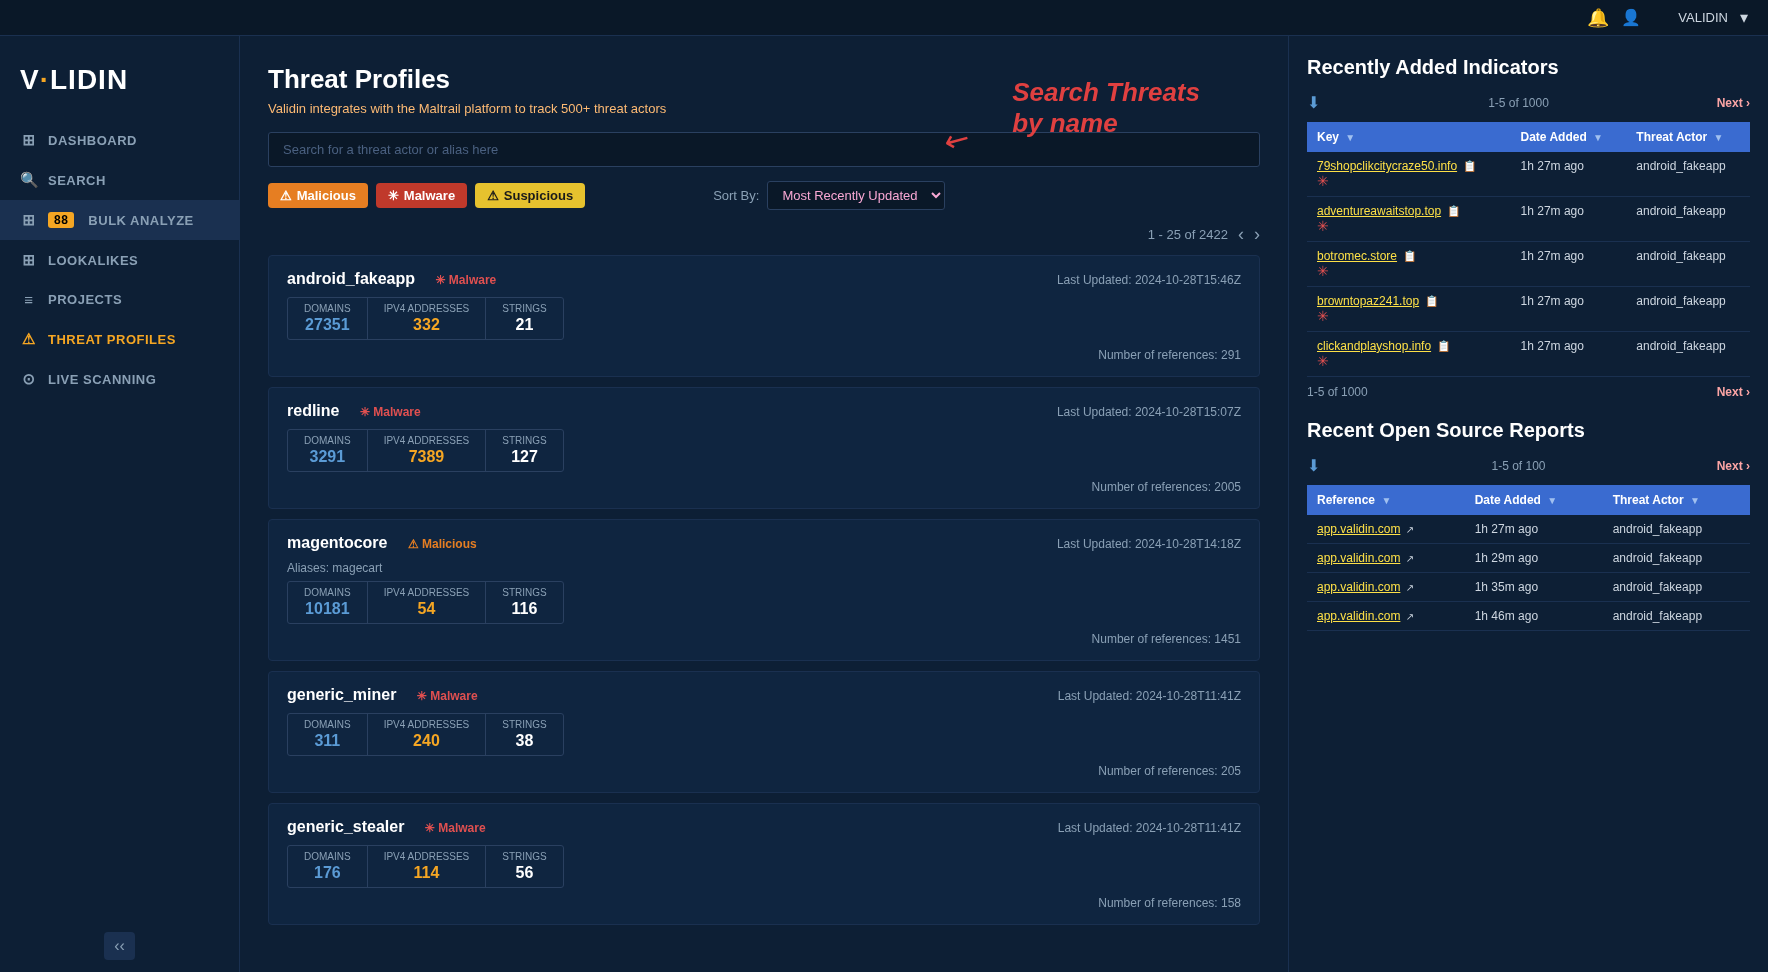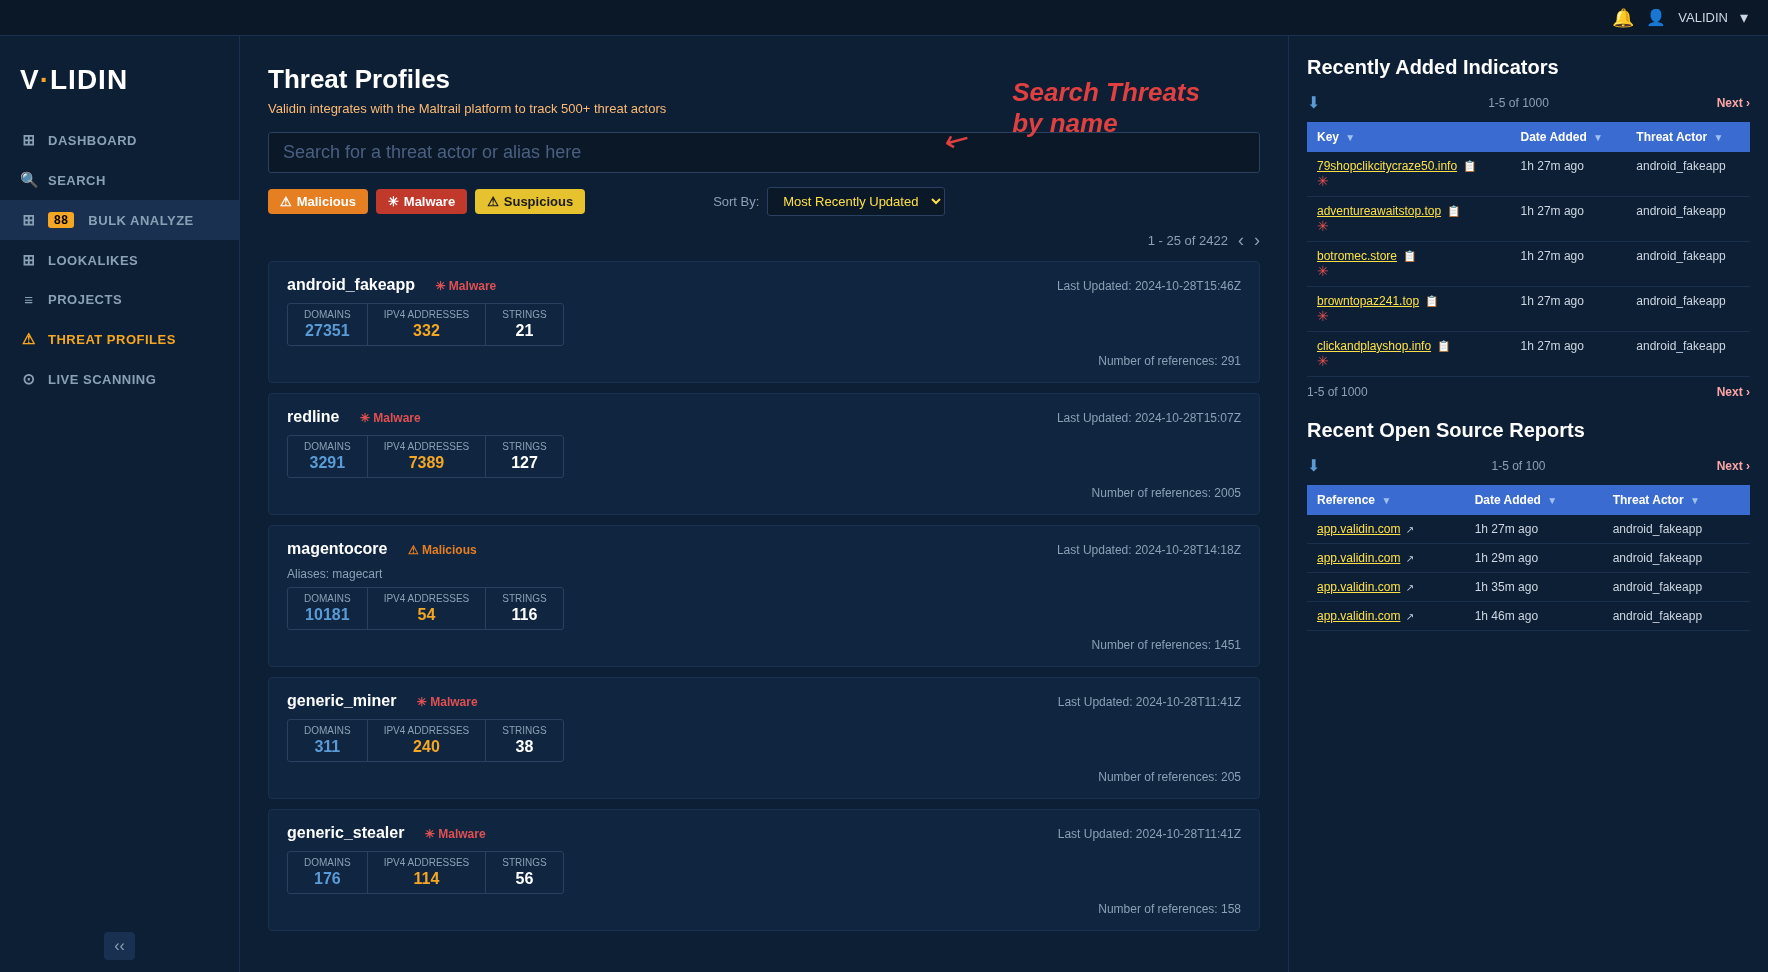--- a/index.html
+++ b/index.html
@@ -2,21 +2,21 @@
 <html><head>
   <meta charset="utf-8">
   <style>
     * { margin: 0; padding: 0; box-sizing: border-box; }
     body { font-family: 'Segoe UI', Arial, sans-serif; background: #0d1f35; color: #cdd6e0; width: 1768px; min-height: 972px; overflow-x: hidden; }
 
     
     .topbar { background: #0a1828; height: 36px; display: flex; align-items: center; justify-content: flex-end; padding: 0 20px; border-bottom: 1px solid #1a3050; }
     .topbar-right { display: flex; align-items: center; gap: 12px; }
     .topbar-bell { color: #f5a623; font-size: 18px; }
-    .topbar-user { color: #cdd6e0; font-size: 13px; display: flex; align-items: center; gap: 5px; }
+    .topbar-user { color: #cdd6e0; font-size: 13px; display: flex; align-items: center; gap: 5px; margin-left: 25px; }
 
     
     .layout { display: flex; height: calc(972px - 36px); }
 
     
     .sidebar { width: 240px; background: #0d1f35; border-right: 1px solid #1a3050; display: flex; flex-direction: column; padding-top: 10px; flex-shrink: 0; }
     .logo { padding: 18px 20px 24px; }
     .logo-text { color: #fff; font-size: 28px; font-weight: 900; letter-spacing: 1px; }
     .logo-text span { color: #f5a623; }
     .sidebar-nav { display: flex; flex-direction: column; }
@@ -24,31 +24,31 @@
     .nav-item.active { color: #f5a623; }
     .nav-item .nav-icon { font-size: 15px; width: 18px; text-align: center; }
     .nav-item.bulk-analyze { background: #1a3050; }
     .nav-item.bulk-analyze .bulk-count { background: #f5a623; color: #000; border-radius: 3px; padding: 1px 6px; font-size: 12px; font-weight: 700; margin-right: 4px; }
     .collapse-btn { background: #1a3050; border: none; color: #8aa0b5; cursor: pointer; padding: 5px 10px; border-radius: 4px; font-size: 16px; }
 
     
     .main { flex: 1; overflow-y: auto; padding: 28px 28px 28px 28px; background: #0d1f35; }
     .page-title { font-size: 26px; font-weight: 700; color: #fff; margin-bottom: 6px; }
     .page-subtitle { font-size: 13px; color: #fdba74; margin-bottom: 16px; }
-    .search-bar { width: 100%; padding: 9px 14px; background: #0a1828; border: 1px solid #2a4060; color: #cdd6e0; font-size: 18px; border-radius: 3px; margin-bottom: 14px; outline: none; }
+    .search-bar { width: 100%; padding: 9px 14px; background: #0a1828; border: 1px solid #2a4060; color: #cdd6e0; font-size: 13px; border-radius: 3px; margin-bottom: 14px; outline: none; }
     .search-bar::placeholder { color: #4a6080; }
 
     
     .filter-row { display: flex; align-items: center; gap: 8px; margin-bottom: 14px; }
     .badge { display: inline-flex; align-items: center; gap: 5px; padding: 5px 12px; border-radius: 4px; font-size: 13px; font-weight: 600; cursor: pointer; border: none; }
     .badge-malicious { background: #e67e22; color: #fff; }
     .badge-malware { background: #c0392b; color: #fff; }
     .badge-suspicious { background: #e6c22e; color: #1a1a1a; }
     .sort-label { font-size: 13px; color: #8aa0b5; }
-    .sort-select { background: #0a1828; border: 1px solid #2a4060; color: #fde047; padding: 5px 10px; font-size: 13px; border-radius: 3px; cursor: pointer; text-align: right; }
+    .sort-select { background: #0a1828; border: 1px solid #2a4060; color: #f9a8d4; padding: 5px 10px; font-size: 13px; border-radius: 3px; cursor: pointer; }
     .pagination-info { font-size: 13px; color: #8aa0b5; }
 
     
     .threat-card { background: #0f2540; border: 1px solid #1a3050; border-radius: 4px; padding: 14px 18px; margin-bottom: 10px; }
     .card-header { display: flex; align-items: center; justify-content: space-between; margin-bottom: 8px; }
     .card-name { font-size: 16px; font-weight: 700; color: #fff; }
     .card-badge { display: inline-flex; align-items: center; gap: 4px; font-size: 12px; font-weight: 600; padding: 2px 8px; border-radius: 3px; margin-left: 8px; }
     .card-badge.malware { color: #e05050; }
     .card-badge.malicious { color: #e67e22; }
     .card-last-updated { font-size: 12px; color: #8aa0b5; }

